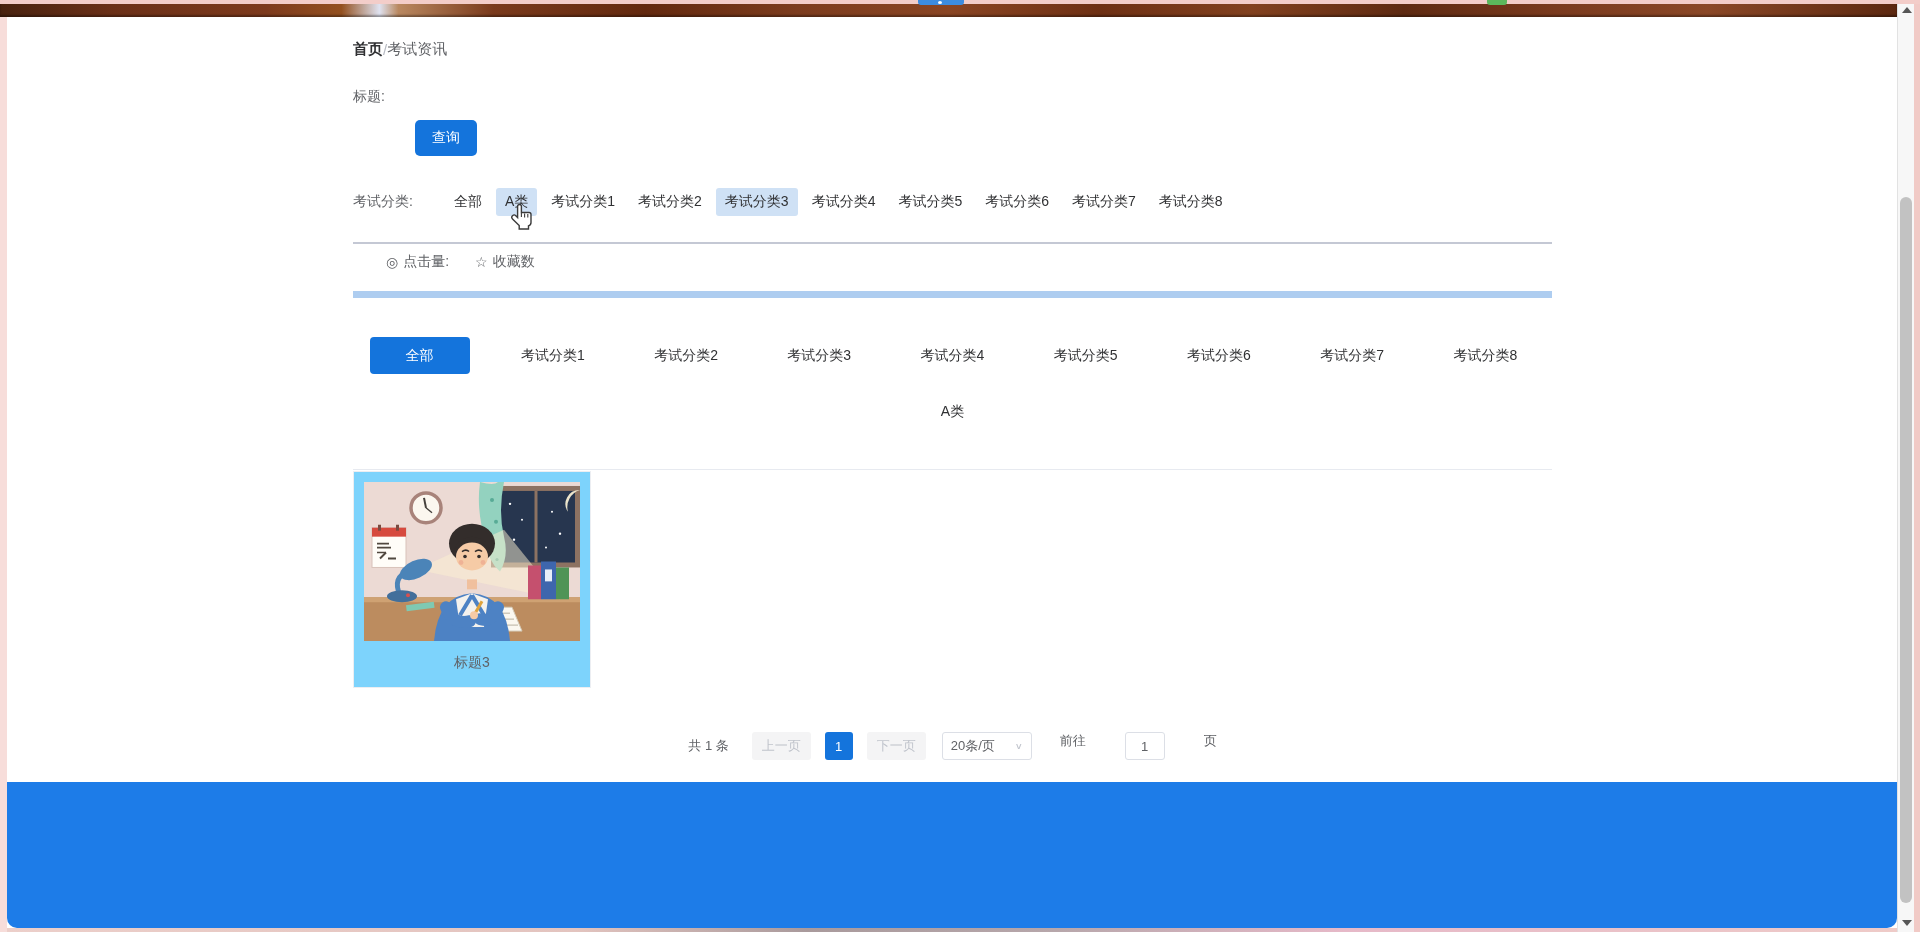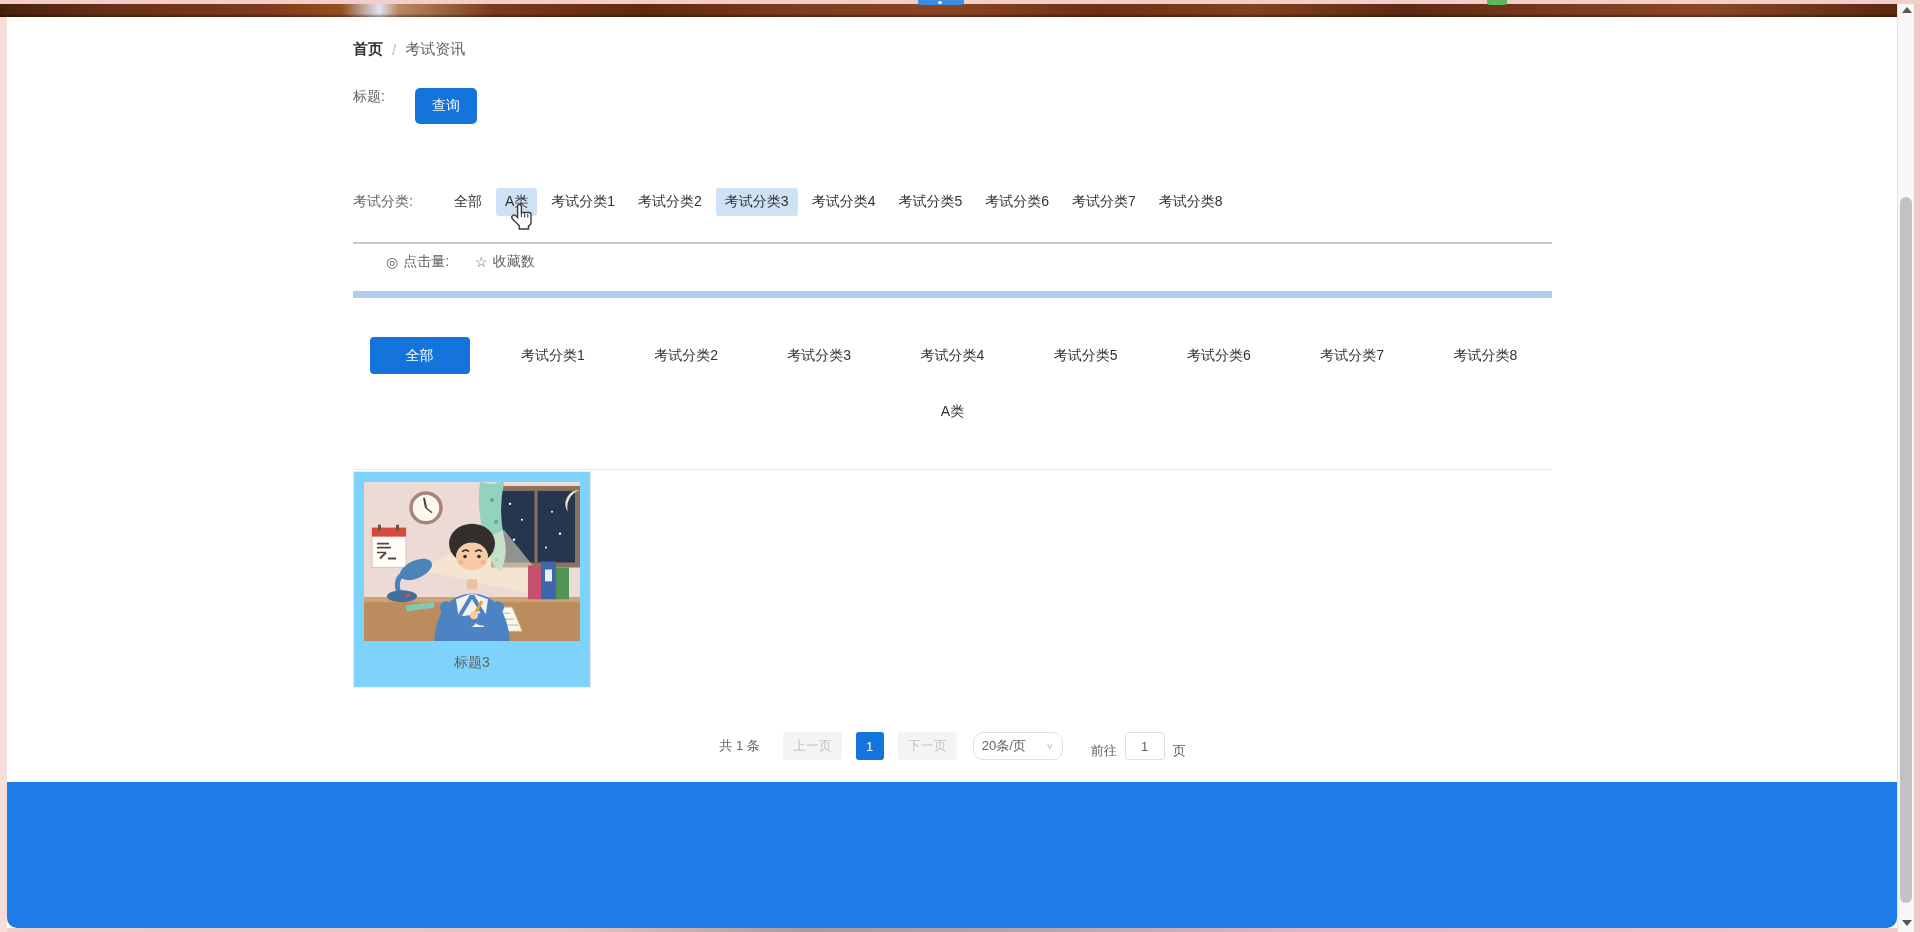--- a/index.html
+++ b/index.html
@@ -21,30 +21,30 @@
     background:linear-gradient(90deg,#eccfca 0%,#e3c4bf 30%,#a99a9c 42%,#b7a7ab 55%,#e6b9c8 70%,#efccc8 100%); }
 
   
   .scrollbar { position:absolute; left:1897px; top:0; width:17px; height:932px; background:#f7f7f7; border-left:1px solid #e2e2e2; z-index:27; }
   .sb-arrow { position:absolute; left:4px; width:0; height:0; border-left:5px solid transparent; border-right:5px solid transparent; }
   .sb-up { top:7px; border-bottom:6px solid #565656; }
   .sb-down { bottom:6px; border-top:6px solid #565656; }
   .sb-thumb { position:absolute; left:2px; top:197px; width:12px; height:706px; background:#c2c2c2; border-radius:6px; }
 
   
-  .breadcrumb { position:absolute; left:353px; top:40px; font-size:15px; color:#606266; display:flex; gap:9px; align-items:center; }
+  .breadcrumb { position:absolute; left:353px; top:40px; font-size:15px; color:#606266; display:flex; gap:0; align-items:center; }
   .breadcrumb .home { color:#303133; font-weight:bold; }
   .breadcrumb .sep { color:#b6bac2; }
 
   .search-form { position:absolute; left:353px; top:88px; display:flex; }
   .search-form .lbl { font-size:14px; color:#606266; margin-right:15px; }
   .search-form input { width:218px; height:36px; border:1px solid #dcdfe6; border-radius:4px; padding:0 12px; font-size:14px; color:#606266; outline:none; font-family:inherit; }
   .search-form input::placeholder { color:#c0c4cc; }
   .btn-primary { height:36px; padding:0 17px; background:#1474dc; color:#fff; border:none; border-radius:5px; font-size:14px; cursor:pointer; font-family:inherit; }
-  .search-form .btn-primary { margin-left:15px; }
+  .search-form .btn-primary { margin-left:15px;margin-top:32px; }
 
   .category-row { position:absolute; left:353px; top:188px; width:1199px; display:flex; align-items:center; font-size:14px; color:#303133;text-align:center; }
   .category-row .lbl { color:#606266; margin-right:32px; }
   .cat-item { padding:5px 9px; border-radius:3px; margin-right:5px; cursor:pointer; white-space:nowrap; }
   .cat-item.active { background:#cfe1f5; }
 
   .cursor-hand { position:absolute; left:510px; top:203px; z-index:40; }
 
   .divider-thin { position:absolute; left:353px; top:242px; width:1199px; height:2px; background:#c4c8d4; }
   .sort-bar { position:absolute; left:386px; top:253px; display:flex; align-items:center; font-size:14px; color:#606266; }
@@ -62,23 +62,23 @@
 
   .list-wrap { position:absolute; left:353px; top:469px; width:1199px; border-top:1px solid #e7eaf0; }
   .card { position:absolute; left:0; top:1px; width:238px; height:217px; background:#7dd3fc; border:1px solid #eceef2; padding:10px 10px 0; cursor:pointer; }
   .card .thumb { width:216px; height:159px; display:block; }
   .card .title { text-align:center; font-size:14px; color:#606266; margin-top:13px; }
 
   .pagination { position:absolute; left:353px; top:732px; width:1199px; height:28px; display:flex; justify-content:center; align-items:center; font-size:13px; color:#606266; }
   .pg-total { margin-right:16px; }
   .pg-btn { height:28px; min-width:54px; padding:0 10px; background:#f4f4f5; color:#c0c4cc; border-radius:3px; display:flex; align-items:center; justify-content:center; margin:14px 7px; }
   .pg-num { width:28px; height:28px; background:#1474dc; color:#fff; border-radius:3px; display:flex; align-items:center; justify-content:center; margin:0 7px; cursor:pointer; }
-  .pg-select { width:90px; height:28px; border:1px solid #dcdfe6; border-radius:10px; display:flex; align-items:center; justify-content:space-between; padding:0 8px; margin-left:9px; color:#606266; cursor:pointer; }
+  .pg-select { width:90px; height:28px; border:1px solid #dcdfe6; border-radius:3px; display:flex; align-items:center; justify-content:space-between; padding:0 8px; margin-left:9px; color:#606266; cursor:pointer; }
   .pg-select .caret { color:#c0c4cc; font-size:11px; transform:scaleY(.8); }
-  .pg-jumper { display:flex; align-items:flex-end; margin-left:28px; }
+  .pg-jumper { display:flex; align-items:flex-start; margin-left:28px;gap:31px; }
   .pg-jumper input { width:40px; height:28px; border:1px solid #dcdfe6; border-radius:3px; text-align:center; font-size:13px; color:#606266; margin:0 8px; outline:none; font-family:inherit; }
 
   .footer { position:absolute; left:7px; top:782px; width:1890px; height:146px; background:#1d7ce8; border-radius:0 0 10px 10px; z-index:3; }
 </style>
 </head>
 <body>
 
 <div class="wood-bar"></div>
 <div class="top-pink-line"></div>
 <div class="top-blue-frag">

